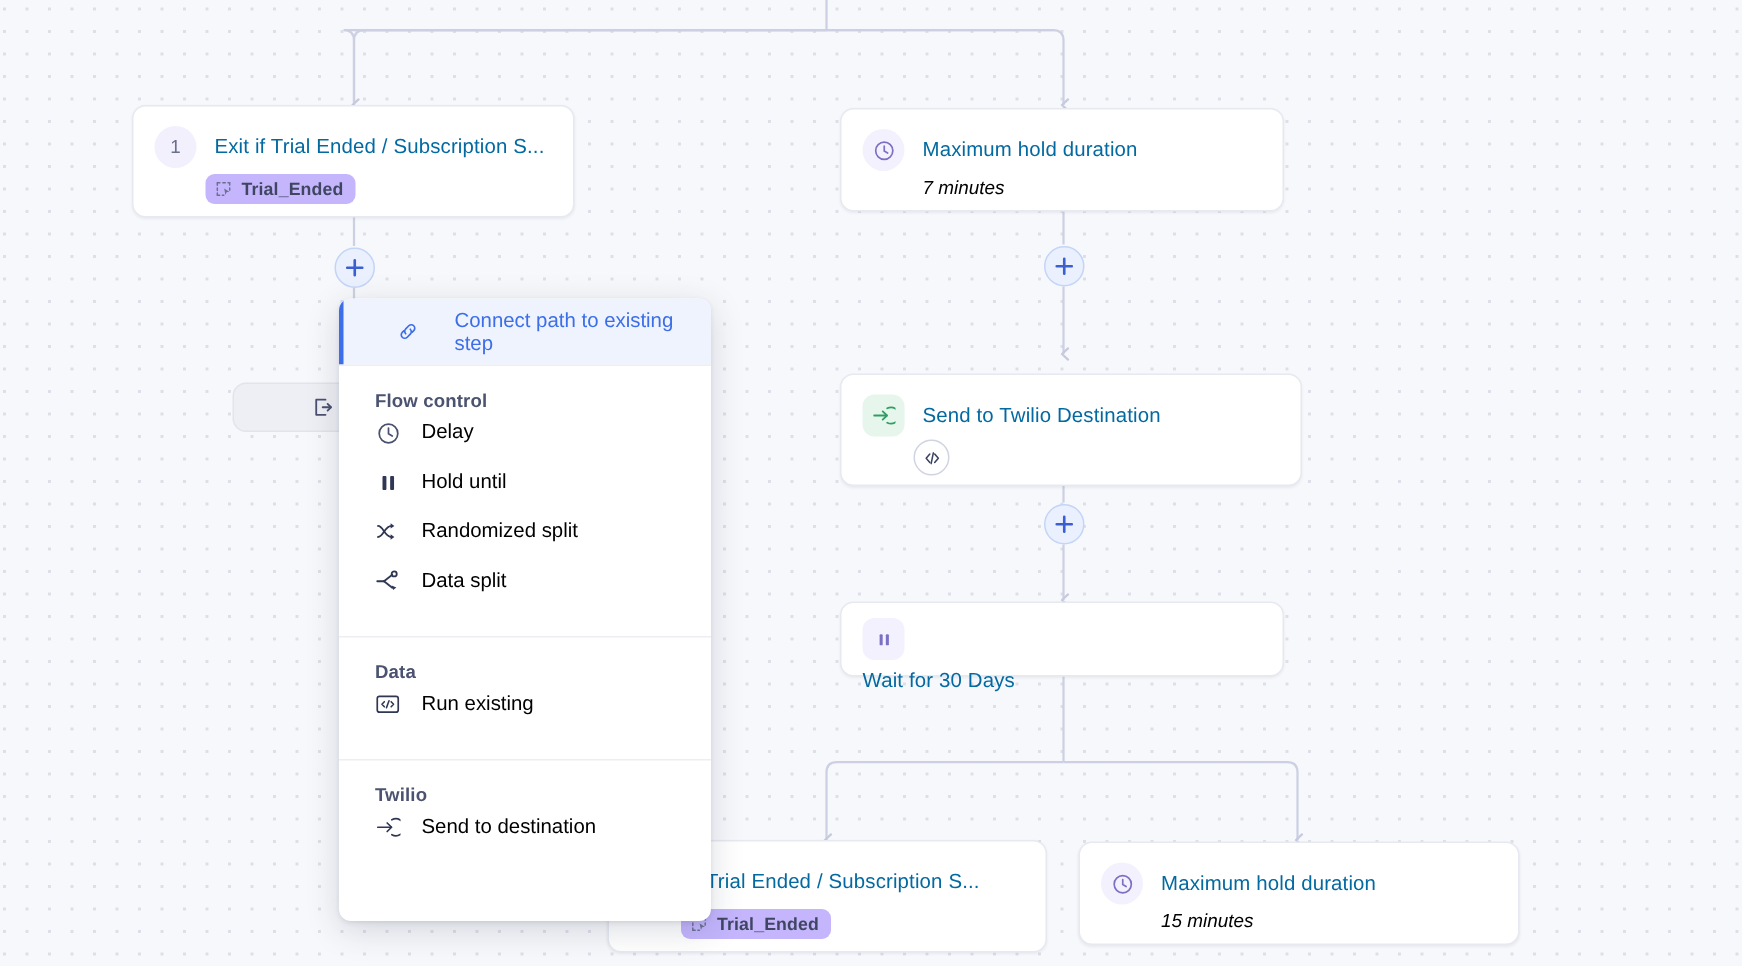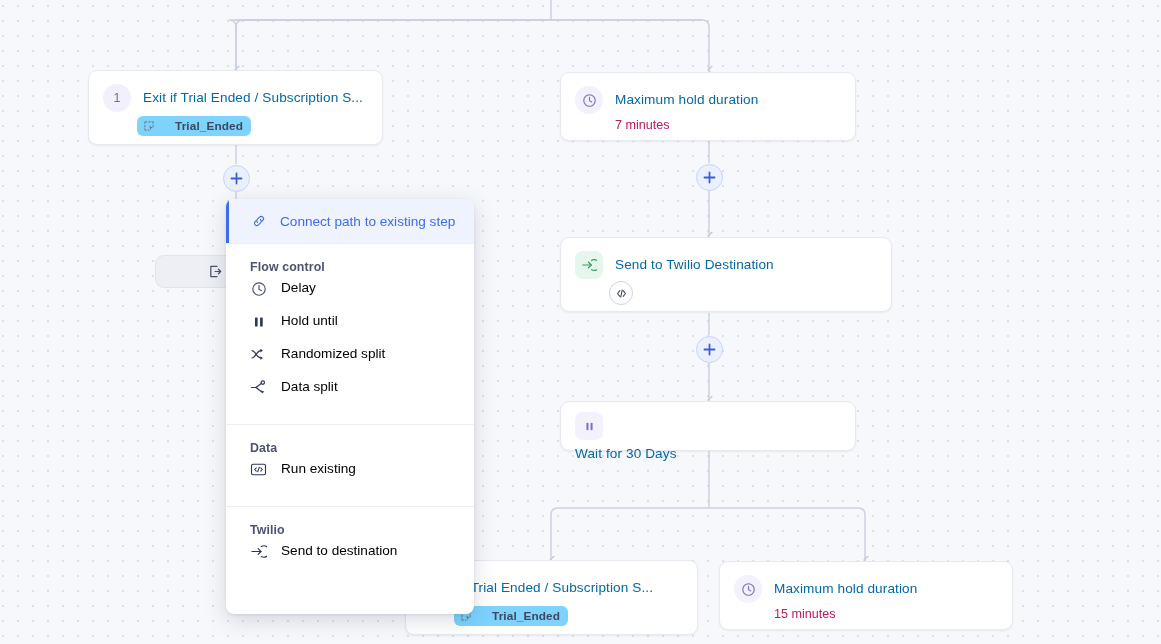--- a/index.html
+++ b/index.html
@@ -35,25 +35,25 @@
   }
   .node .row { display: flex; align-items: flex-start; padding: 13px 16px 0 14px; }
   .node .ico { flex: 0 0 auto; width: 28px; height: 28px; border-radius: 8px;
                display: flex; align-items: center; justify-content: center; margin-right: 12px; }
   .ico.purple { background: #f3f1fd; }
   .ico.purple-circle { background: #f3f1fd; border-radius: 50%; }
   .ico.green { background: #e6f6ec; }
   .ico.num { background: #f2f0fd; border-radius: 50%; color: #6b6f8e; font-size: 12.5px;
              font-weight: 400; }
   .node .ttl { font-size: 13.6px; color: #0369a1; line-height: 28px; letter-spacing: .1px; white-space: nowrap; }
-  .node .sub { font-size: 12.6px; color: #be185d; margin: 4px 0 0 54px; }
+  .node .sub { font-size: 12.6px; color: #000000; margin: 4px 0 0 54px; font-style: italic; }
   .node .tagwrap { margin: 4px 0 0 48px; }
   .tag {
-    display: inline-flex; align-items: center; gap: 20px;
-    background: #7dd3fc; border-radius: 6px; padding: 3px 8px 3px 6px;
+    display: inline-flex; align-items: center; gap: 6px;
+    background: #c4b5fd; border-radius: 6px; padding: 3px 8px 3px 6px;
     font-size: 11.8px; color: #3f4661; font-weight: 700; letter-spacing: .1px;
   }
   .avatarwrap { margin: 2px 0 0 48px; }
   .avatar {
     width: 22px; height: 22px; border-radius: 50%;
     background: #fff; border: 1px solid #cfd4e0;
     display: flex; align-items: center; justify-content: center;
   }
 
   
@@ -85,22 +85,22 @@
   .menu {
     position: absolute;
     background: #ffffff;
     border-radius: 8px;
     box-shadow: 0 6px 22px rgba(37,45,75,.17), 0 1px 3px rgba(37,45,75,.10);
     box-sizing: border-box;
     overflow: hidden;
     z-index: 40;
   }
   .menu .hl {
-    display: flex; align-items: center; gap: 13px;
-    height: 44px; padding-left: 22px;
+    display: flex; align-items: center; gap: 23px;
+    height: 44px; padding-left: 35px;
     background: #eff3fd;
     border-left: 3px solid #3b6ee8;
     color: #3b6ee8;
     font-size: 13.6px;
     box-sizing: border-box;
   }
   .menu .sep { height: 1px; background: #edeef3; }
   .menu .grp { padding: 16px 0 12px 0; }
   .menu .grp-title {
     font-size: 12.4px; font-weight: 700; color: #4c5370;
@@ -188,21 +188,21 @@
         <svg width="15" height="15" viewBox="0 0 16 16">
           <circle cx="8" cy="8" r="6.1" fill="none" stroke="#7b70c4" stroke-width="1.2"></circle>
           <path d="M8,4.6 L8,8.2 L10.4,9.6" fill="none" stroke="#7b70c4" stroke-width="1.2" stroke-linecap="round"></path>
         </svg>
       </div>
       <div class="ttl">Maximum hold duration</div>
     </div>
     <div class="sub">7 minutes</div>
   </div>
 
-  <div class="node" style="left:560px; top:237px; width:332px; height:75px;">
+  <div class="node" style="left:560px; top:249px; width:308px; height:75px;">
     <div class="row">
       <div class="ico green">
         <svg width="16" height="16" viewBox="0 0 18 18">
           <path d="M2,9 L11.5,9" fill="none" stroke="#2e9e63" stroke-width="1.35" stroke-linecap="round"></path>
           <path d="M8.4,5.9 L11.6,9 L8.4,12.1" fill="none" stroke="#2e9e63" stroke-width="1.35" stroke-linecap="round" stroke-linejoin="round"></path>
           <path d="M11.8,3.6 A6.1,6.1 0 1 1 11.8,14.4" fill="none" stroke="#2e9e63" stroke-width="1.35" stroke-linecap="round"></path>
         </svg>
       </div>
       <div class="ttl">Send to Twilio Destination</div>
     </div>

